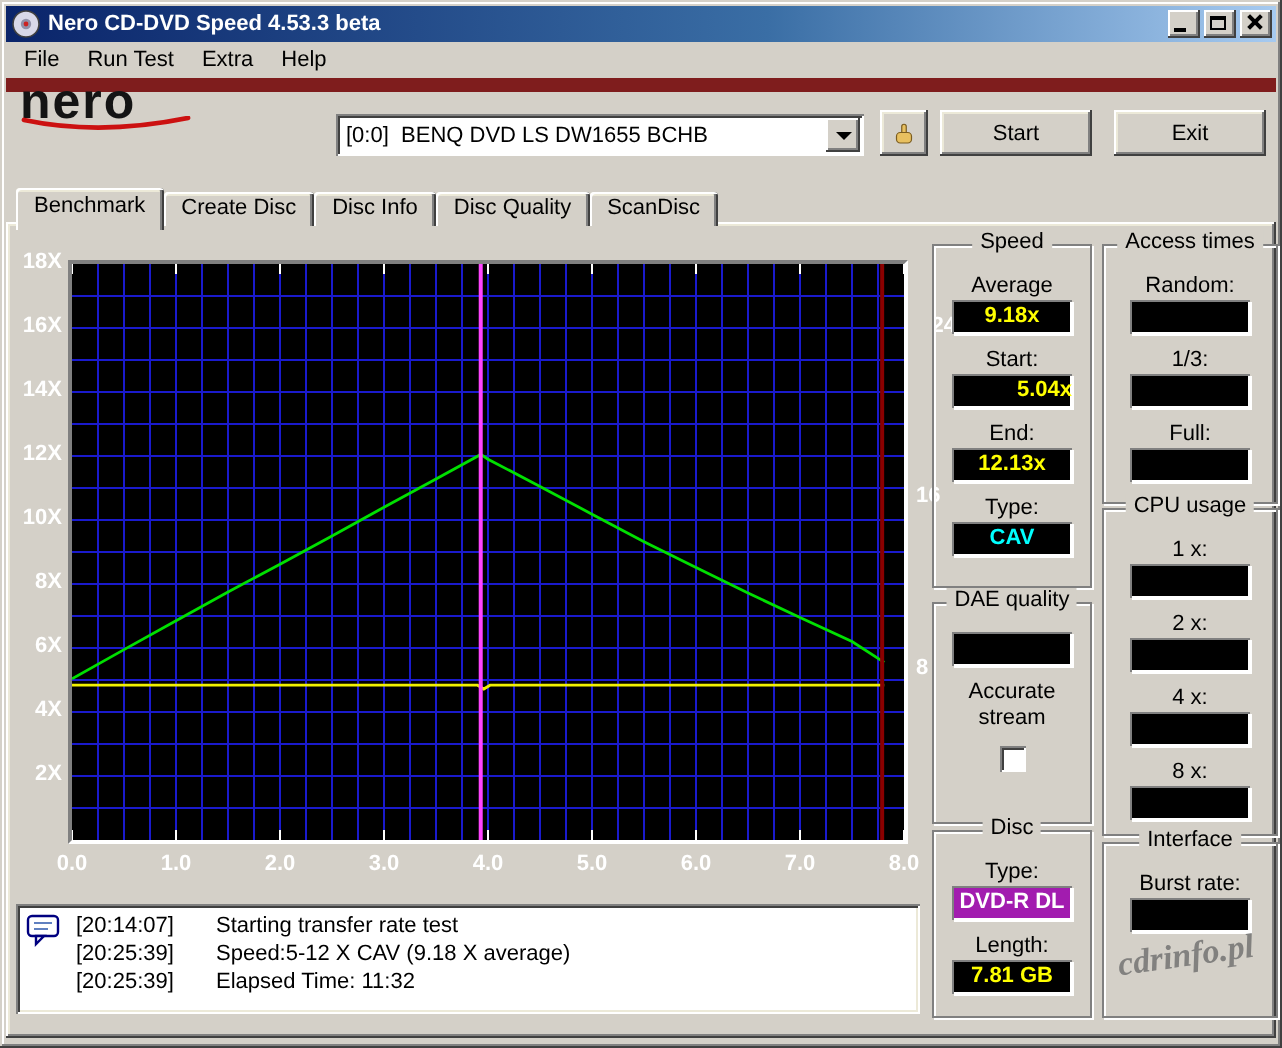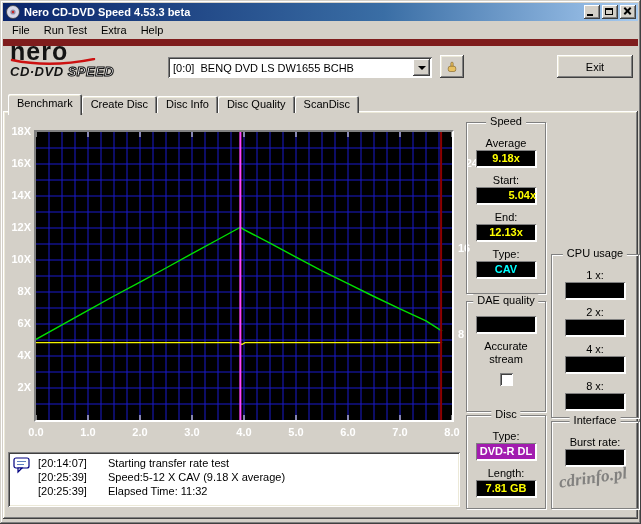--- a/index.html
+++ b/index.html
@@ -146,37 +146,37 @@
       <span class="menu-item">Run Test</span>
       <span class="menu-item">Extra</span>
       <span class="menu-item">Help</span>
     </div>
 
   <div class="logo">
     <div class="logo-nero">nero</div>
     <svg class="logo-swoosh" width="86" height="8" viewBox="0 0 86 8">
       <path d="M2 2 Q40 10 84 1" fill="none" stroke="#cc1111" stroke-width="2.4" stroke-linecap="round"></path>
     </svg>
-    <div class="logo-product"><span>CD·DVD </span><span class="speed-outline">SPEED</span></div>
   </div>
 
   <div class="combo">
     <span class="combo-text">[0:0]  BENQ DVD LS DW1655 BCHB</span>
     <span class="combo-btn">
       <span class="arrow-down"></span>
     </span>
   </div>
 
   <button class="push handbtn">
     <svg width="16" height="16" viewBox="0 0 16 16">
       <rect x="6.5" y="1.5" width="3" height="8" rx="1.5" fill="#e8c060" stroke="#7a5c20" stroke-width="0.8"></rect>
       <rect x="3" y="7" width="10" height="7" rx="2.5" fill="#e8c060" stroke="#7a5c20" stroke-width="0.8"></rect>
     </svg>
   </button>
 
+  <button class="push startbtn">Start</button>
   <button class="push exitbtn">Exit</button>
 
   <div class="tabs">
       <div class="tab active">Benchmark</div>
       <div class="tab">Create Disc</div>
       <div class="tab">Disc Info</div>
       <div class="tab">Disc Quality</div>
       <div class="tab">ScanDisc</div>
     </div>
 
@@ -305,20 +305,31 @@
   <div class="group" style="left:466px; top:415px; width:78px; height:92px;">
     <span class="group-title">Disc</span>
     <div class="rows">
       <div class="plabel">Type:</div>
       <div class="vbox" style="background: #a21caf; color: rgb(255, 255, 255);">DVD-R DL</div>
       <div class="plabel">Length:</div>
       <div class="vbox">7.81 GB</div>
     </div>
   </div>
 
+  <div class="group" style="left:551px; top:122px; width:86px; height:128px;">
+    <span class="group-title">Access times</span>
+    <div class="rows">
+        <div class="plabel">Random:</div>
+        <div class="vbox"></div>
+        <div class="plabel">1/3:</div>
+        <div class="vbox"></div>
+        <div class="plabel">Full:</div>
+        <div class="vbox"></div>
+      </div>
+  </div>
 
   <div class="group" style="left:551px; top:254px; width:86px; height:162px;">
     <span class="group-title">CPU usage</span>
     <div class="rows">
         <div class="plabel">1 x:</div>
         <div class="vbox"></div>
         <div class="plabel">2 x:</div>
         <div class="vbox"></div>
         <div class="plabel">4 x:</div>
         <div class="vbox"></div>

